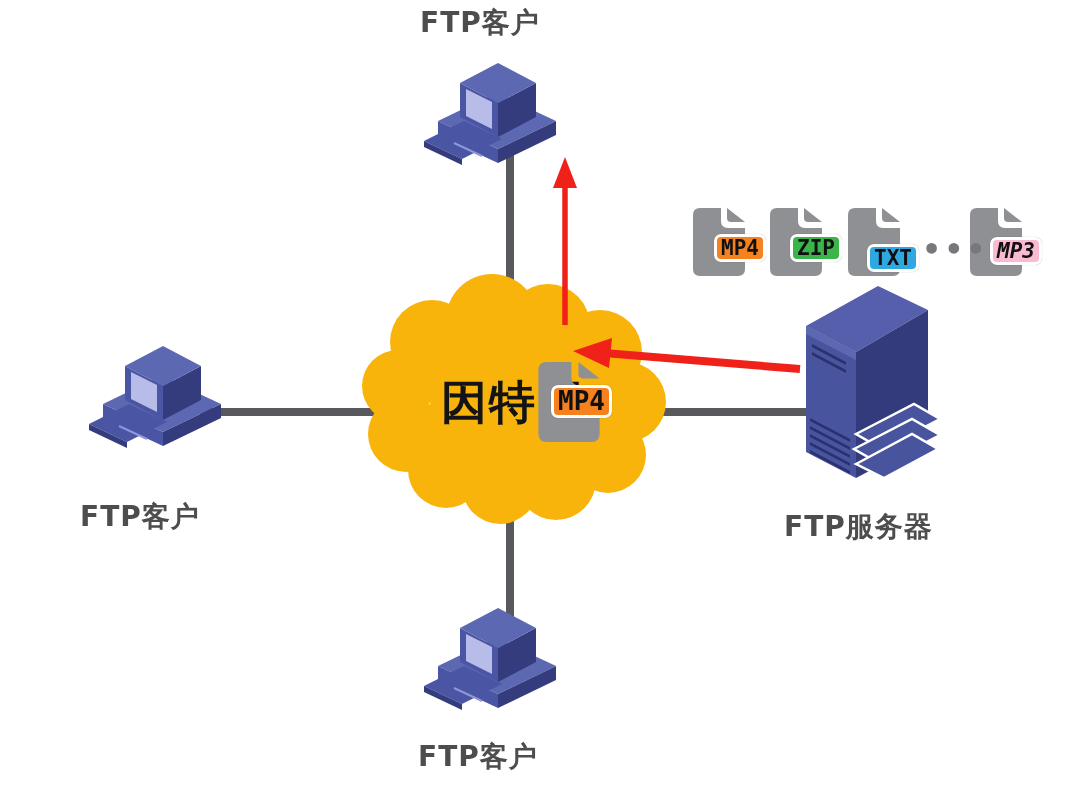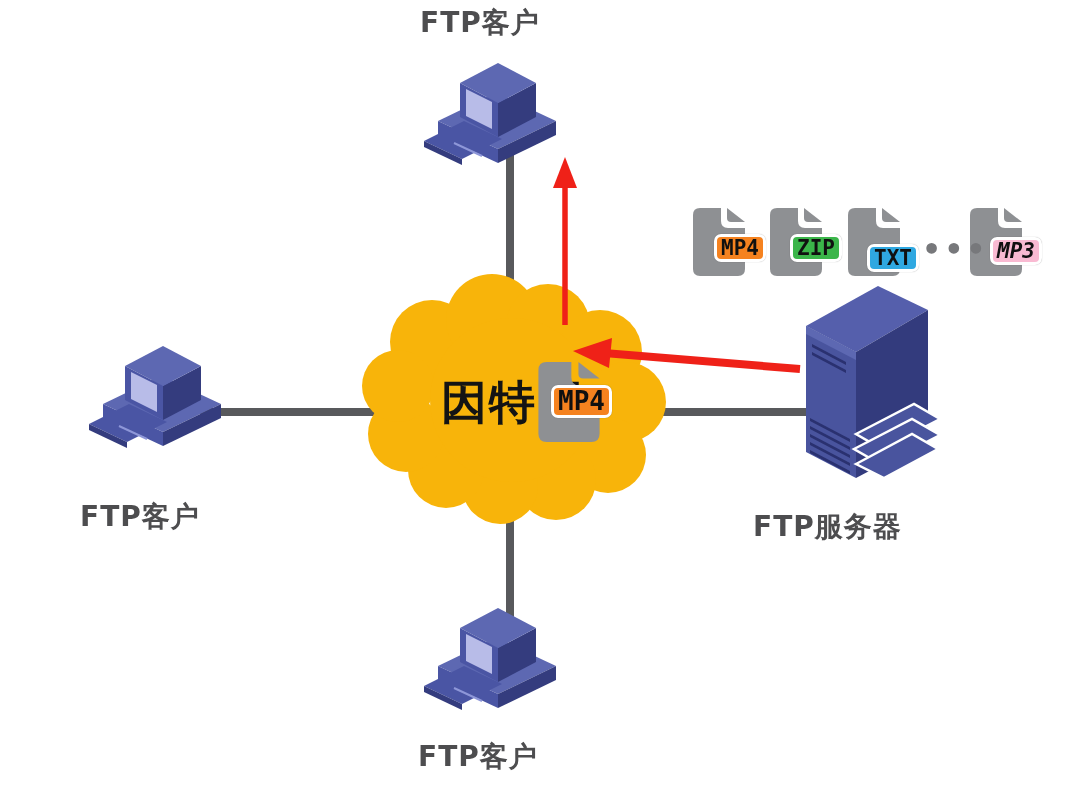--- a/index.html
+++ b/index.html
@@ -131,21 +131,21 @@
     </g>
     <g>
       <line class="arrow-line" x1="565" y1="325" x2="565" y2="184" stroke-width="5.5"></line>
       <polygon class="arrow-head" points="565,157 553,188 577,188"></polygon>
     </g>
   </svg>
 
   <div class="node-label" style="left:420px;top:8px;">FTP客户</div>
   <div class="node-label" style="left:80px;top:502px;">FTP客户</div>
   <div class="node-label" style="left:418px;top:742px;">FTP客户</div>
-  <div class="node-label" style="left:753px;top:512px;text-align:center;">FTP服务器</div>
+  <div class="node-label" style="left:784px;top:512px;text-align:center;">FTP服务器</div>
 
   <div class="cloud-label">因特网</div>
 
   <svg class="cloud-doc-svg" width="64" height="80" viewBox="0 0 52 68">
     <path class="doc-body" d="M7 0 H28 V13 Q28 20 35 20 H52 V61 Q52 68 45 68 H7 Q0 68 0 61 V7 Q0 0 7 0 Z"></path>
     <path class="doc-body" d="M34 0 L52 14 H38 Q34 14 34 10 Z"></path>
   </svg>
 
   <span class="badge badge-mp4">MP4</span>
   <span class="badge badge-zip">ZIP</span>

